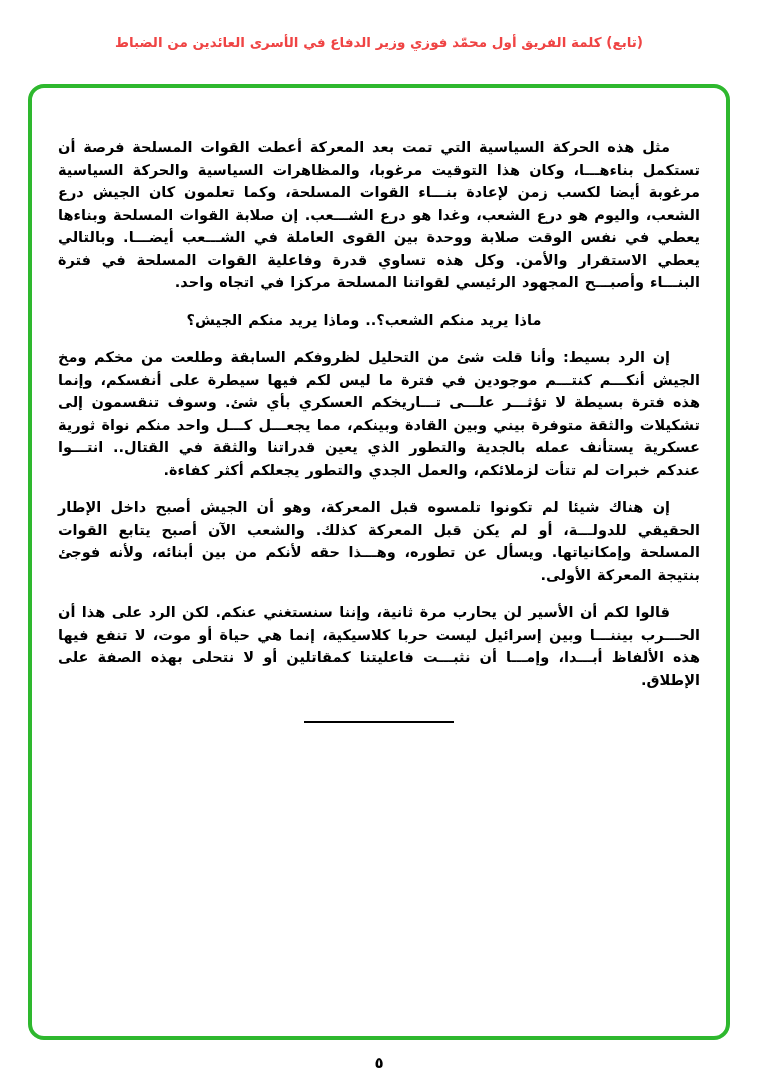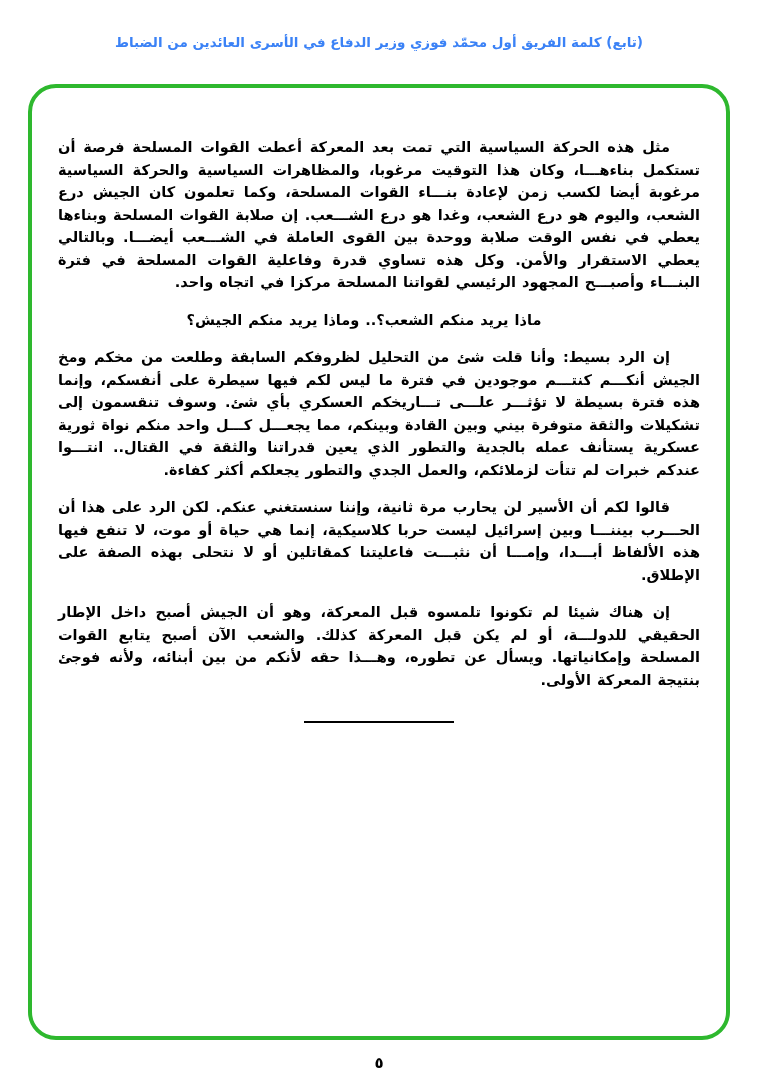--- a/index.html
+++ b/index.html
@@ -17,31 +17,31 @@
     overflow: hidden;
   }
   .header-title {
     position: absolute;
     top: 34px;
     left: 0;
     right: 0;
     text-align: center;
     font-size: 13.5px;
     font-weight: bold;
-    color: #3b82f6;
+    color: #ef4444;
     letter-spacing: 0.2px;
   }
   .content-frame {
     position: absolute;
     top: 84px;
     left: 28px;
     right: 28px;
     bottom: 38px;
     border: 4px solid #2eb82e;
-    border-radius: 28px;
+    border-radius: 16px;
     background: #ffffff;
   }
   .text-block {
     position: absolute;
     top: 48px;
     right: 26px;
     left: 26px;
   }
   .text-block p {
     margin: 0 0 15px 0;
@@ -82,23 +82,23 @@
 
   <div class="content-frame" style="border-color: rgb(46, 184, 46);">
 
     <div class="text-block">
       <p>مثل هذه الحركة السياسية التي تمت بعد المعركة أعطت القوات المسلحة فرصة أن تستكمل بناءهـــا، وكان هذا التوقيت مرغوبا، والمظاهرات السياسية والحركة السياسية مرغوبة أيضا لكسب زمن لإعادة بنـــاء القوات المسلحة، وكما تعلمون كان الجيش درع الشعب، واليوم هو درع الشعب، وغدا هو درع الشـــعب. إن صلابة القوات المسلحة وبناءها يعطي في نفس الوقت صلابة ووحدة بين القوى العاملة في الشـــعب أيضـــا. وبالتالي يعطي الاستقرار والأمن. وكل هذه تساوي قدرة وفاعلية القوات المسلحة في فترة البنـــاء وأصبـــح المجهود الرئيسي لقواتنا المسلحة مركزا في اتجاه واحد.</p>
 
       <p class="question">ماذا يريد منكم الشعب؟.. وماذا يريد منكم الجيش؟</p>
 
       <p>إن الرد بسيط: وأنا قلت شئ من التحليل لظروفكم السابقة وطلعت من مخكم ومخ الجيش أنكـــم كنتـــم موجودين في فترة ما ليس لكم فيها سيطرة على أنفسكم، وإنما هذه فترة بسيطة لا تؤثـــر علـــى تـــاريخكم العسكري بأي شئ. وسوف تنقسمون إلى تشكيلات والثقة متوفرة بيني وبين القادة وبينكم، مما يجعـــل كـــل واحد منكم نواة ثورية عسكرية يستأنف عمله بالجدية والتطور الذي يعين قدراتنا والثقة في القتال.. انتـــوا عندكم خبرات لم تتأت لزملائكم، والعمل الجدي والتطور يجعلكم أكثر كفاءة.</p>
 
+      <p>إن هناك شيئا لم تكونوا تلمسوه قبل المعركة، وهو أن الجيش أصبح داخل الإطار الحقيقي للدولـــة، أو لم يكن قبل المعركة كذلك. والشعب الآن أصبح يتابع القوات المسلحة وإمكانياتها. ويسأل عن تطوره، وهـــذا حقه لأنكم من بين أبنائه، ولأنه فوجئ بنتيجة المعركة الأولى.</p>
+
       <p>قالوا لكم أن الأسير لن يحارب مرة ثانية، وإننا سنستغني عنكم. لكن الرد على هذا أن الحـــرب بيننـــا وبين إسرائيل ليست حربا كلاسيكية، إنما هي حياة أو موت، لا تنفع فيها هذه الألفاظ أبـــدا، وإمـــا أن نثبـــت فاعليتنا كمقاتلين أو لا نتحلى بهذه الصفة على الإطلاق.</p>
-
-      <p>إن هناك شيئا لم تكونوا تلمسوه قبل المعركة، وهو أن الجيش أصبح داخل الإطار الحقيقي للدولـــة، أو لم يكن قبل المعركة كذلك. والشعب الآن أصبح يتابع القوات المسلحة وإمكانياتها. ويسأل عن تطوره، وهـــذا حقه لأنكم من بين أبنائه، ولأنه فوجئ بنتيجة المعركة الأولى.</p>
 
       <div class="end-rule"></div>
     </div>
 
   </div>
 
   <div class="page-number">٥</div>
 
 </div>
 

